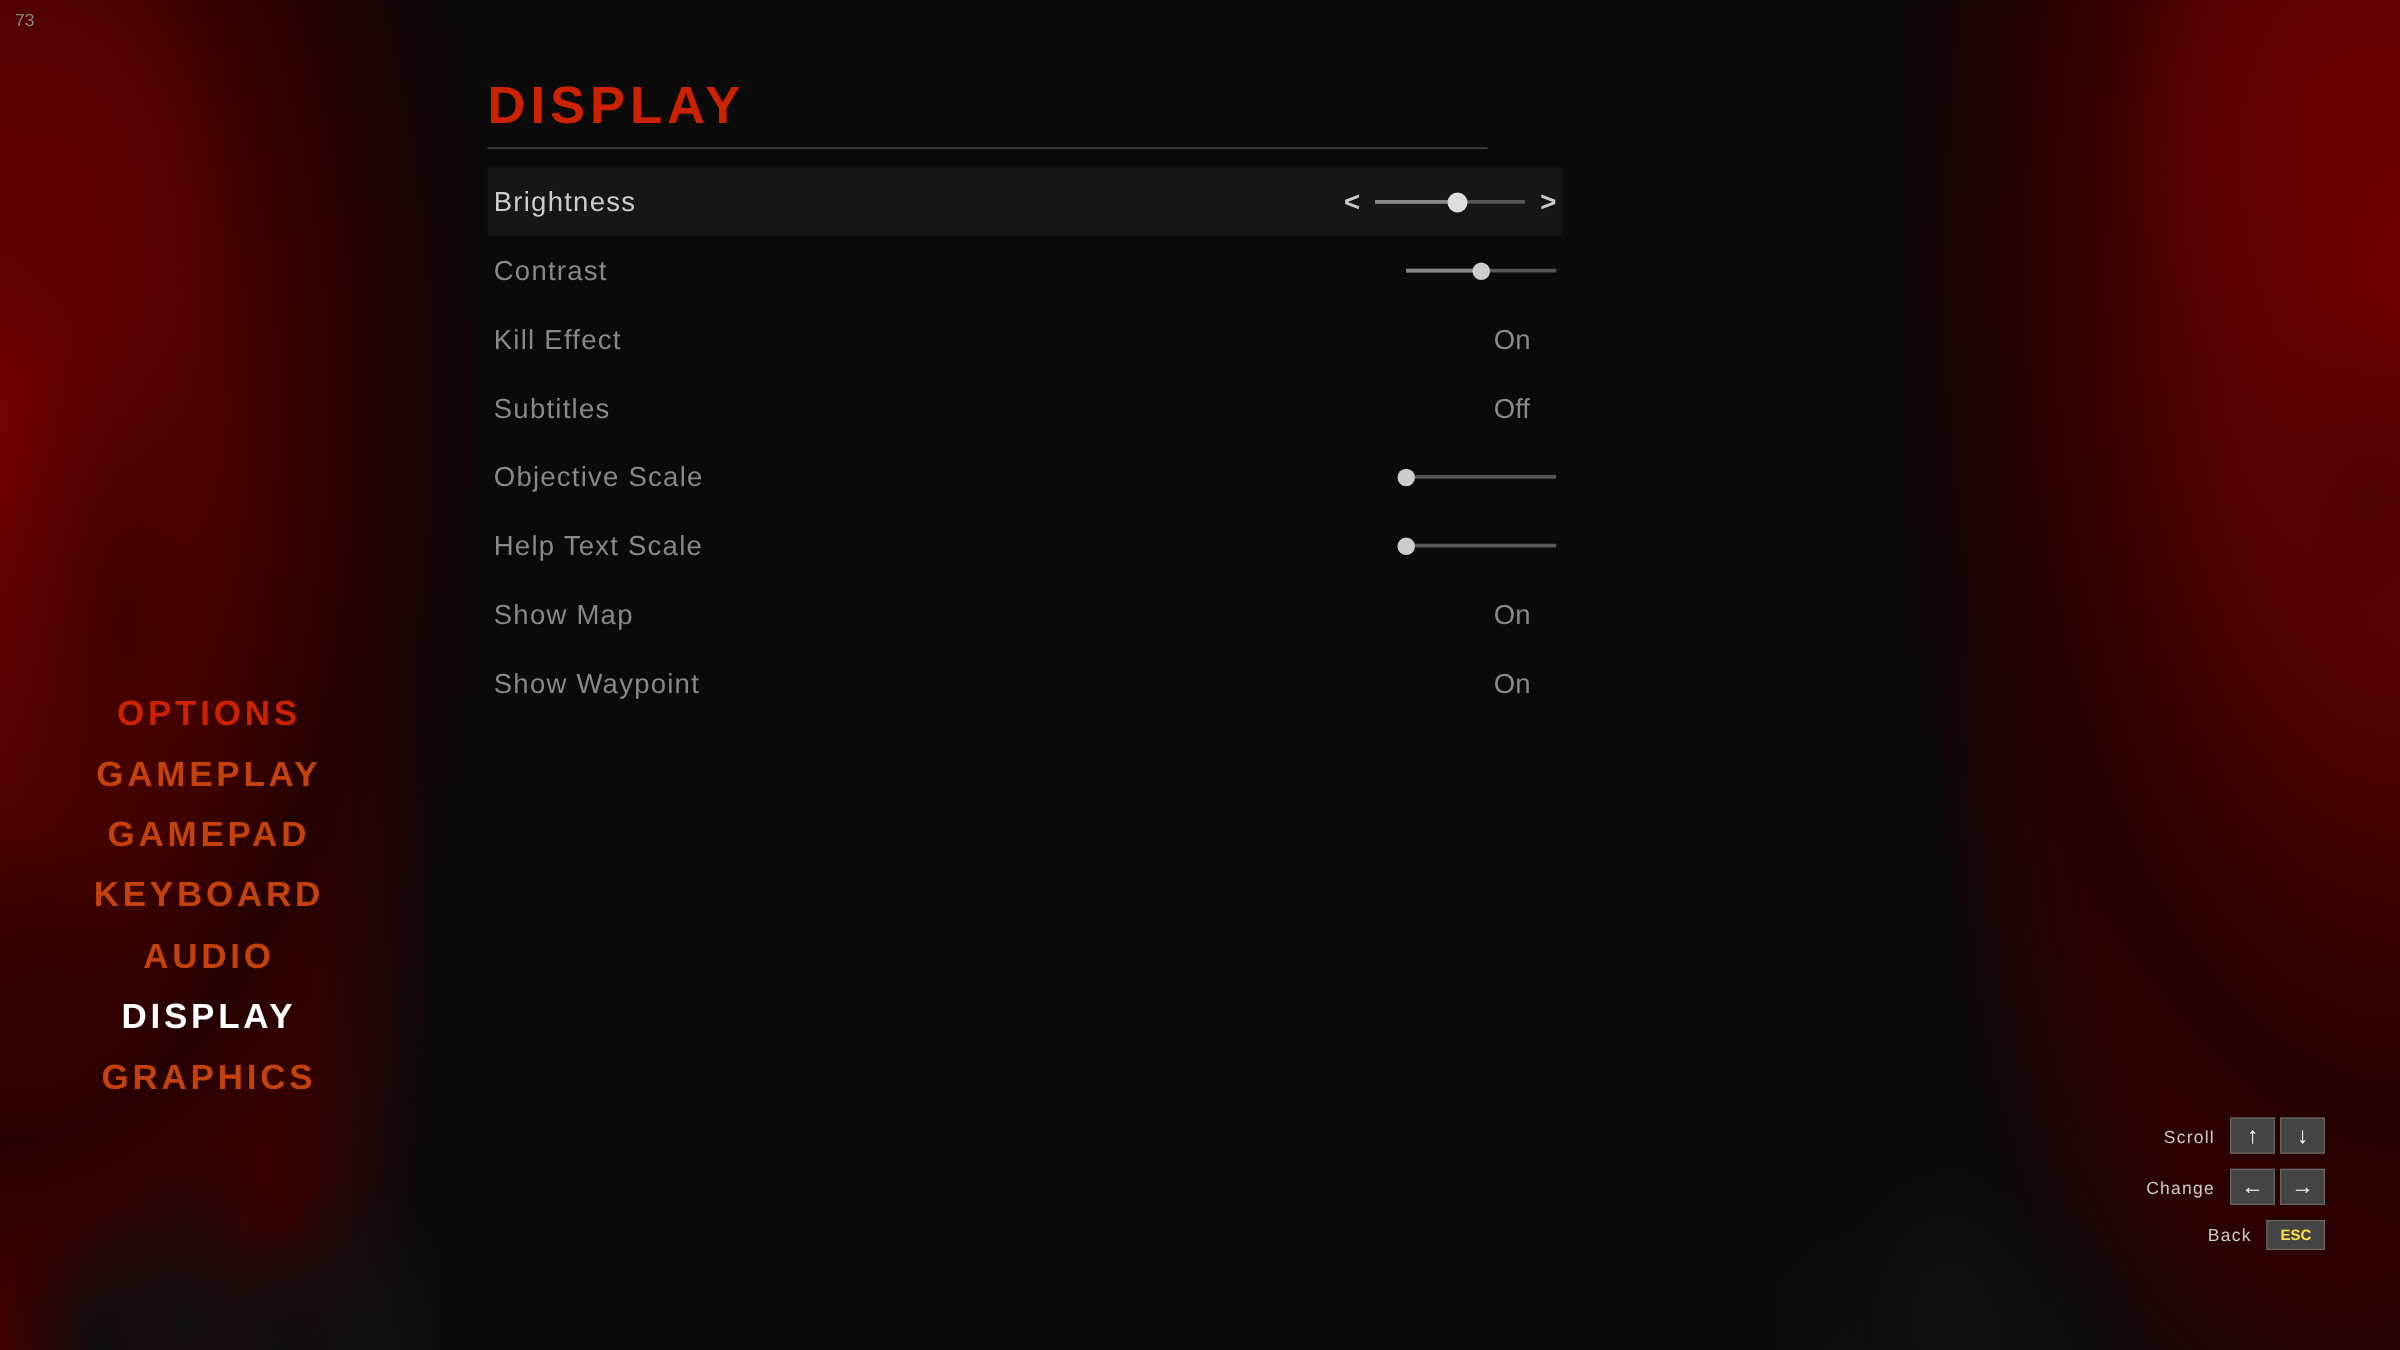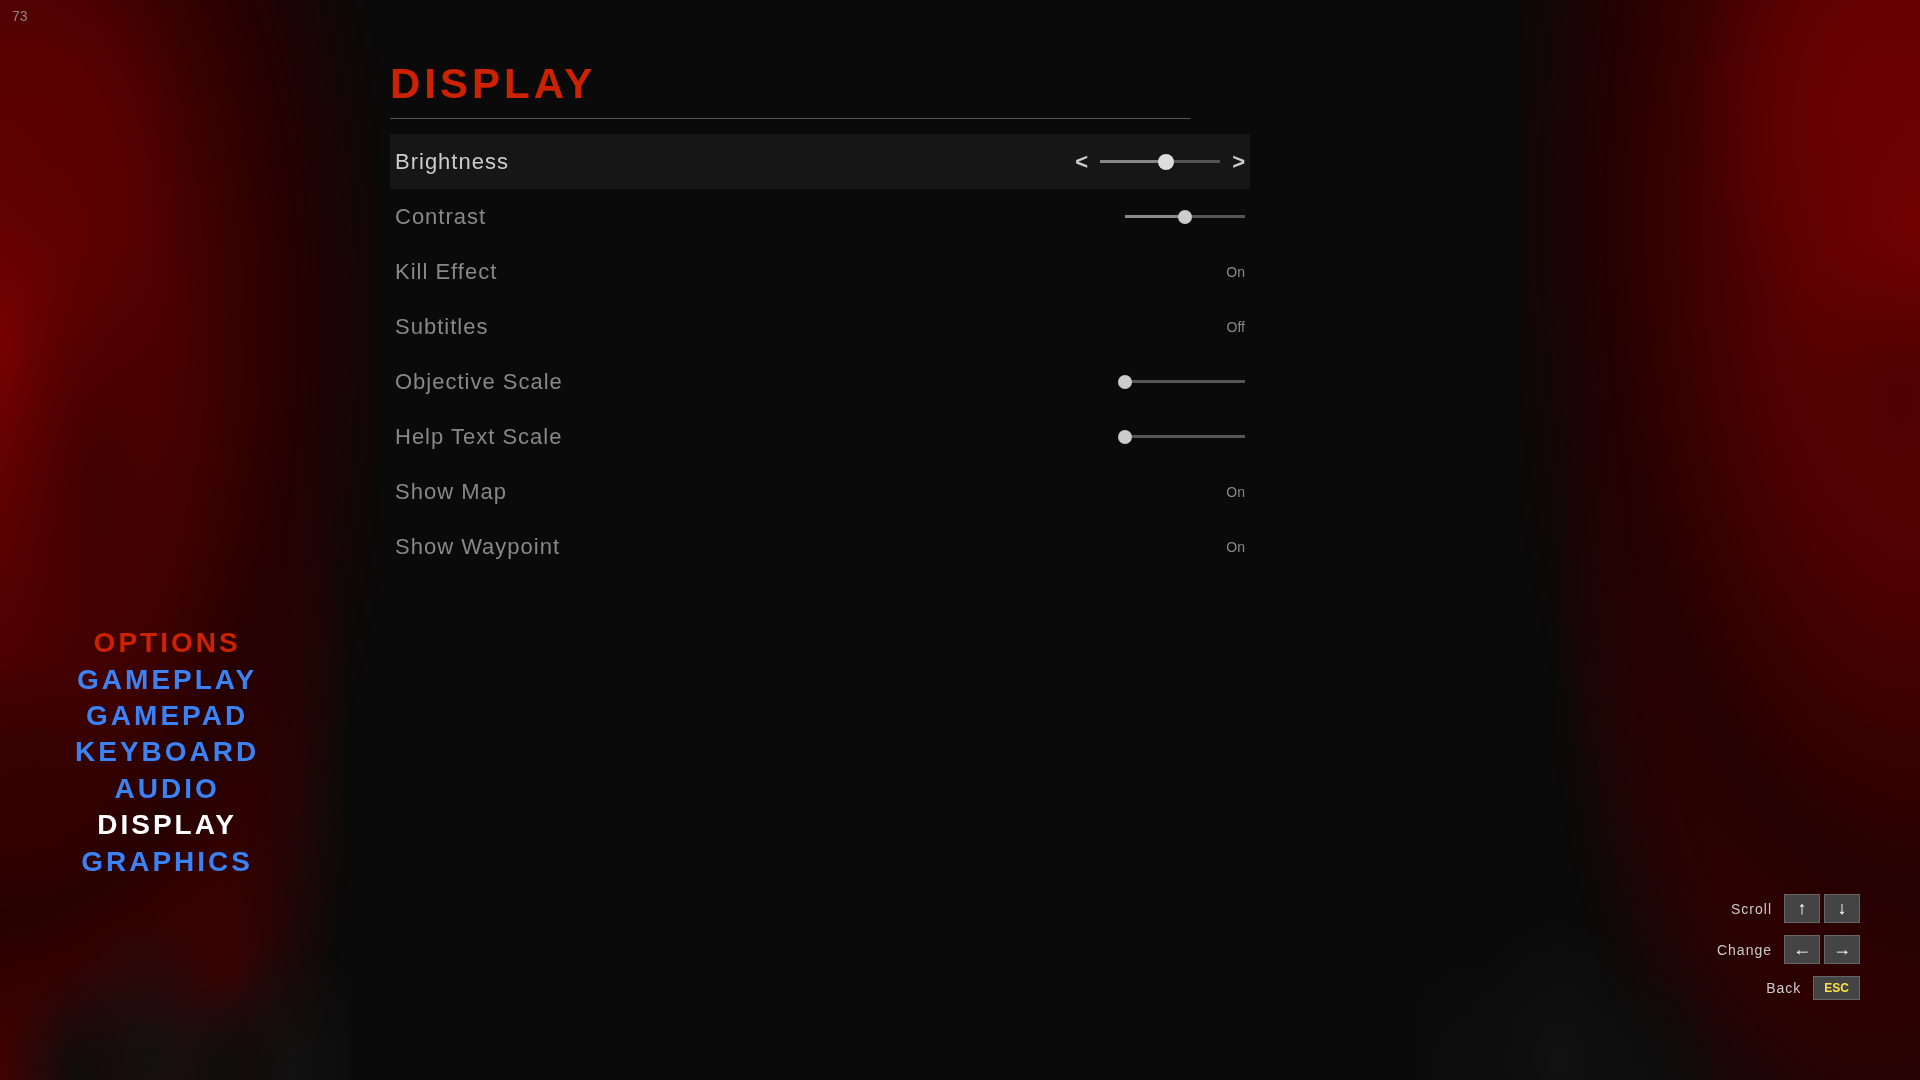--- a/index.html
+++ b/index.html
@@ -207,45 +207,45 @@
       height: 16px;
       background: #dddddd;
       border-radius: 50%;
       position: absolute;
       transform: translateX(-50%);
     }
 
     
     .toggle-value {
       color: #888;
-      font-size: 14px;
+      font-size: 22px;
       font-family: Arial, sans-serif;
       min-width: 50px;
-      text-align: right;
+      text-align: left;
     }
 
     
     .sidebar-nav {
       position: absolute;
       left: 75px;
       bottom: 200px;
       z-index: 10;
       display: flex;
       flex-direction: column;
       align-items: center;
-      gap: 0;
+      gap: 12px;
     }
 
     .nav-item {
       font-size: 28px;
       font-weight: 900;
       letter-spacing: 3px;
       text-transform: uppercase;
       font-family: 'Arial Black', sans-serif;
-      color: #3b82f6;
+      color: #c2410c;
       cursor: pointer;
       line-height: 1.3;
     }
 
     .nav-item.active {
       color: #ffffff;
     }
 
     .nav-item.header {
       color: #cc2200;

